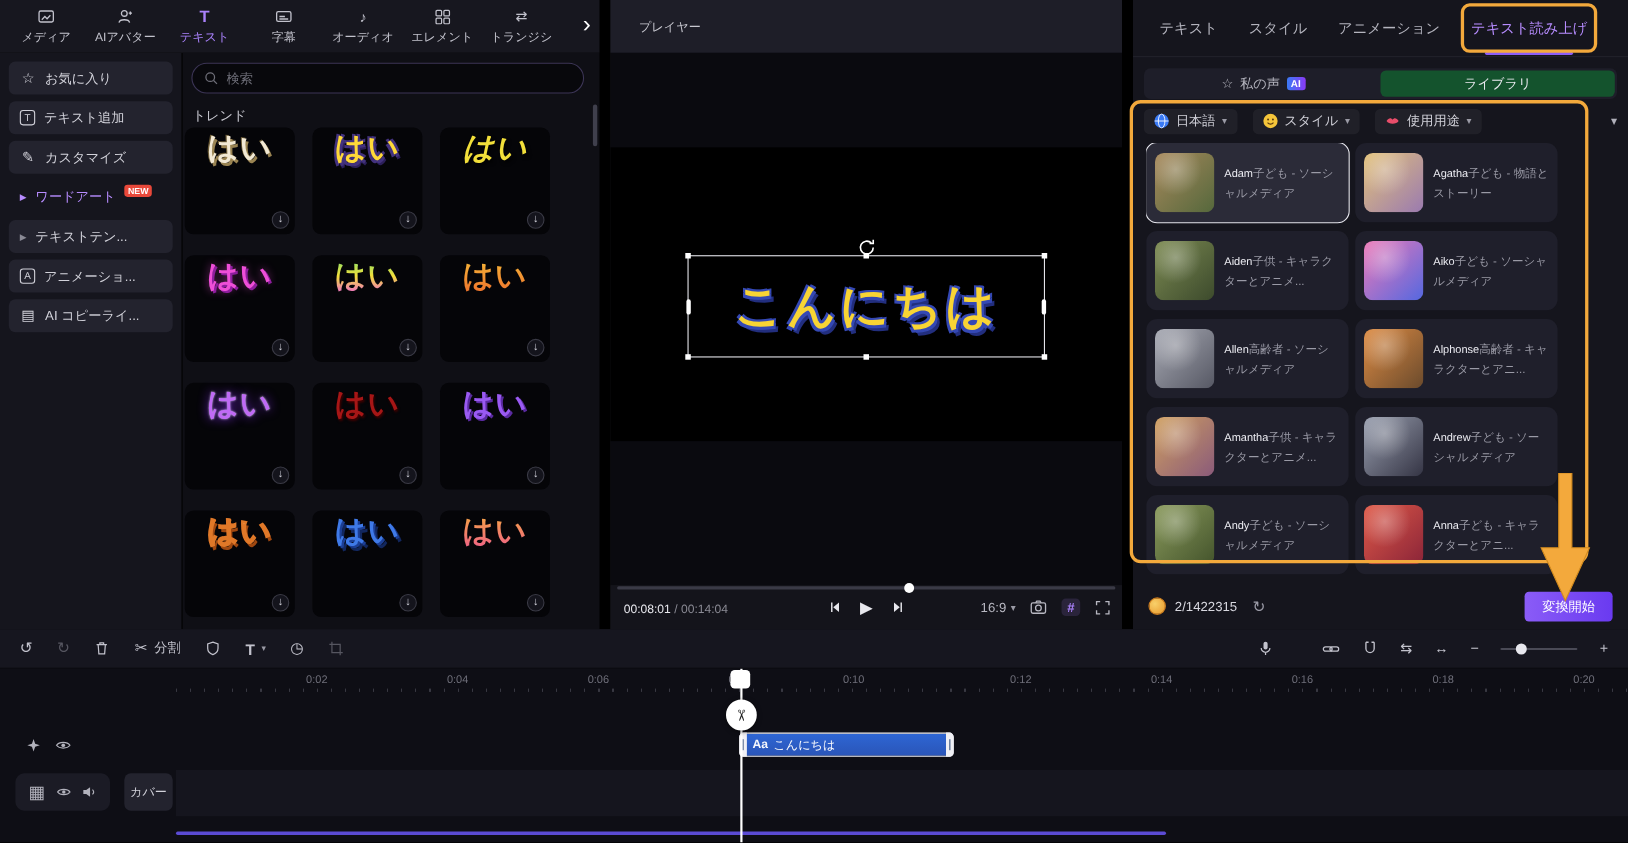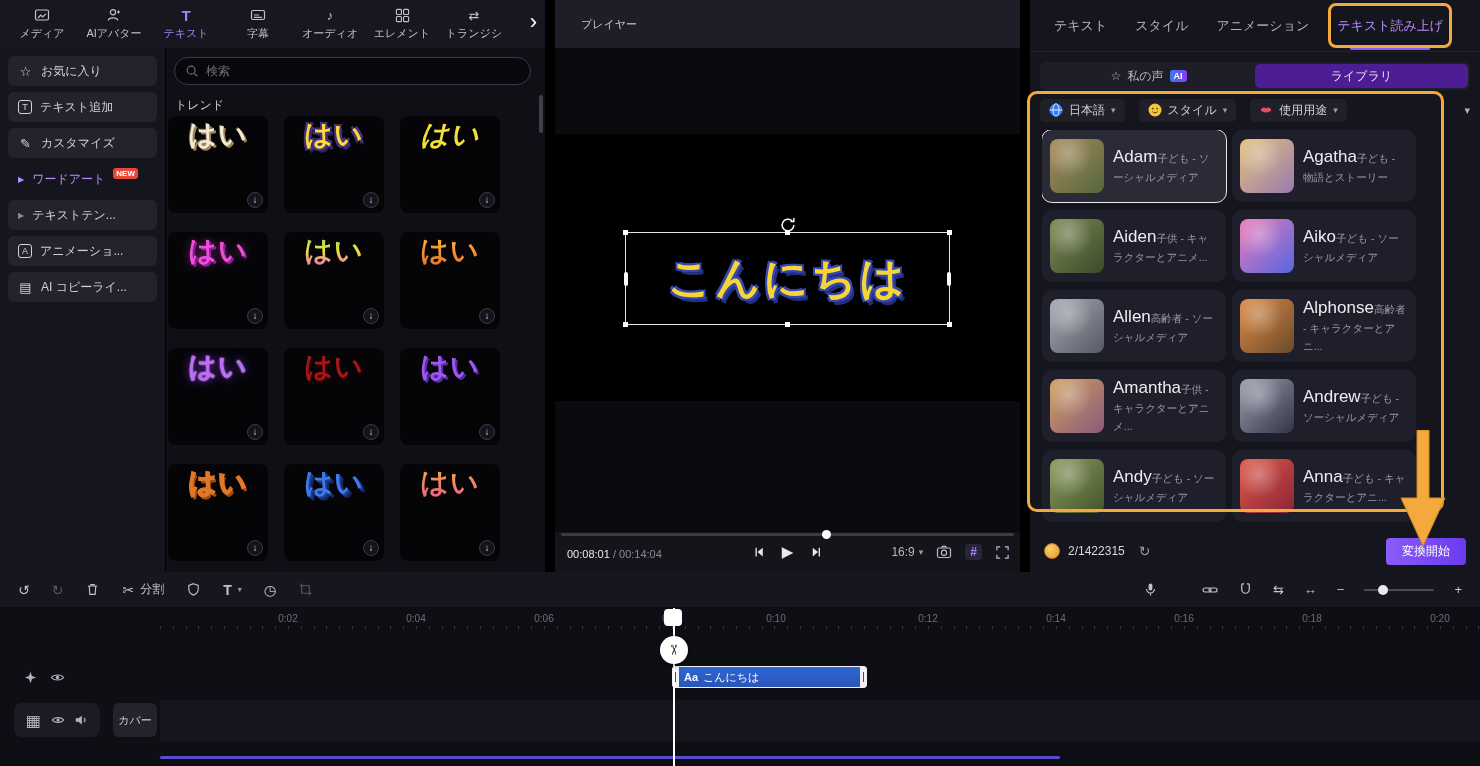--- a/index.html
+++ b/index.html
@@ -74,21 +74,21 @@
   .grid-btn { color:#a981fb; background:rgba(169,129,251,.15); border-radius:4px; padding:1px 5px; font-weight:bold; cursor:pointer; }
 
   
   .right-panel { position:absolute; left:1030px; top:0; width:450px; height:572px; background:#15151d; }
   .rp-tabs { height:52px; display:flex; align-items:center; gap:28px; padding-left:24px; font-size:13px; color:#b4b4be; border-bottom:1px solid #22222c; }
   .rp-tab { cursor:pointer; position:relative; white-space:nowrap; }
   .rp-tab.active { color:#b78cff; }
   .rp-tab.active::after { content:""; position:absolute; left:12%; right:12%; bottom:-15px; height:3px; border-radius:2px; background:#8a5cf7; }
   .voice-seg { position:absolute; left:10px; right:10px; top:62px; height:28px; background:#1e1e29; border-radius:6px; display:flex; padding:2px; font-size:12px; }
   .seg { flex:1; display:flex; align-items:center; justify-content:center; gap:6px; color:#b4b4be; border-radius:5px; cursor:pointer; }
-  .seg.active { background:#4c1d95; color:#e8e8ee; }
+  .seg.active { background:#14532d; color:#e8e8ee; }
   .seg-star { font-size:12px; }
   .ai-badge { background:linear-gradient(90deg,#3a7af5,#8a3af5); color:#fff; font-size:9px; font-weight:bold; border-radius:3px; padding:1px 4px; }
   .filters { position:absolute; left:10px; right:10px; top:98px; height:24px; display:flex; align-items:center; gap:14px; font-size:12px; color:#d0d0d8; }
   .filter-pill { display:flex; align-items:center; gap:6px; background:rgba(255,255,255,.05); border-radius:5px; padding:3px 9px; cursor:pointer; white-space:nowrap; }
   .f-caret { font-size:9px; color:#9a9aa5; }
   .filters-caret { margin-left:auto; color:#b0b0ba; font-size:11px; cursor:pointer; }
   .voices { position:absolute; left:12px; top:130px; width:426px; height:394px; overflow:hidden; }
   .vcard { position:absolute; width:184px; height:72px; background:#1f1f2b; border-radius:10px; display:flex; align-items:center; padding:8px; gap:9px; cursor:pointer; }
   .vcard.selected { background:#2b2b38; outline:1.5px solid #e8e8f0; }
   .avatar { width:54px; height:54px; border-radius:8px; flex:none; }
@@ -97,21 +97,21 @@
   .av1{background:radial-gradient(circle at 35% 28%,rgba(255,255,255,.32),transparent 45%),linear-gradient(135deg,#e3c27a,#9a7ab0);}
   .av2{background:radial-gradient(circle at 35% 28%,rgba(255,255,255,.32),transparent 45%),linear-gradient(135deg,#7c8a52,#3c4a2c);}
   .av3{background:radial-gradient(circle at 35% 28%,rgba(255,255,255,.32),transparent 45%),linear-gradient(135deg,#ee7ab8,#5468e0);}
   .av4{background:radial-gradient(circle at 35% 28%,rgba(255,255,255,.32),transparent 45%),linear-gradient(135deg,#a8aab4,#565864);}
   .av5{background:radial-gradient(circle at 35% 28%,rgba(255,255,255,.32),transparent 45%),linear-gradient(135deg,#de8c44,#6a4a2c);}
   .av6{background:radial-gradient(circle at 35% 28%,rgba(255,255,255,.32),transparent 45%),linear-gradient(135deg,#d0a060,#8a5a7a);}
   .av7{background:radial-gradient(circle at 35% 28%,rgba(255,255,255,.32),transparent 45%),linear-gradient(135deg,#9aa0b0,#343444);}
   .av8{background:radial-gradient(circle at 35% 28%,rgba(255,255,255,.32),transparent 45%),linear-gradient(135deg,#8a9a5c,#44542c);}
   .av9{background:radial-gradient(circle at 35% 28%,rgba(255,255,255,.32),transparent 45%),linear-gradient(135deg,#e05a48,#8a2438);}
   .vtext { min-width:0; }
-  .vname { font-size:17px; color:#ececf2; margin-bottom:3px; }
+  .vname { font-size:10px; color:#ececf2; margin-bottom:3px; }
   .vdesc { font-size:10.5px; color:#9a9aa6; line-height:1.35; }
   .rp-bottom { position:absolute; left:0; bottom:0; width:450px; height:42px; display:flex; align-items:center; padding:0 14px; gap:8px; background:#15151d; }
   .coin { width:16px; height:16px; border-radius:50%; background:radial-gradient(circle at 35% 35%,#f8d06a,#e8972a); border:1px solid #c87a1e; flex:none; }
   .credits { font-size:12px; color:#d8d8e0; }
   .refresh { color:#9a9aa6; font-size:14px; margin-left:6px; cursor:pointer; }
   .convert-btn { margin-left:auto; background:linear-gradient(90deg,#8a5cf7,#6a3af0); color:#fff; font-size:12px; border:none; border-radius:4px; padding:5px 16px; cursor:pointer; font-family:inherit; }
 
   
   .timeline { position:absolute; left:0; top:572px; width:1480px; height:194px; background:#0e0e15; }
   .tl-toolbar { position:absolute; left:0; top:0; width:1480px; height:36px; background:#16161f; display:flex; align-items:center; color:#c2c2cc; border-bottom:1px solid #0a0a10; }

